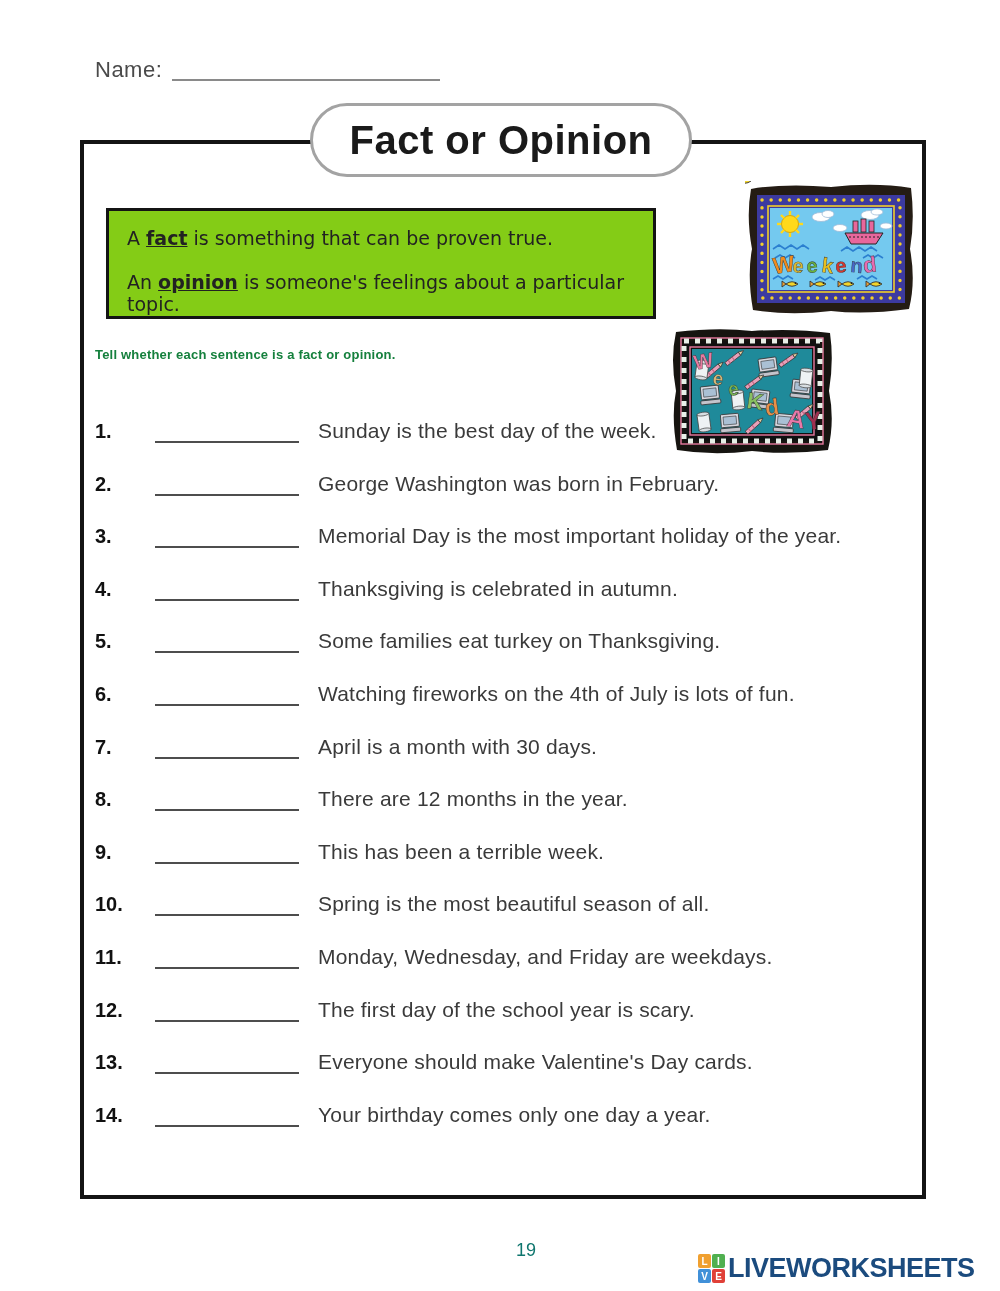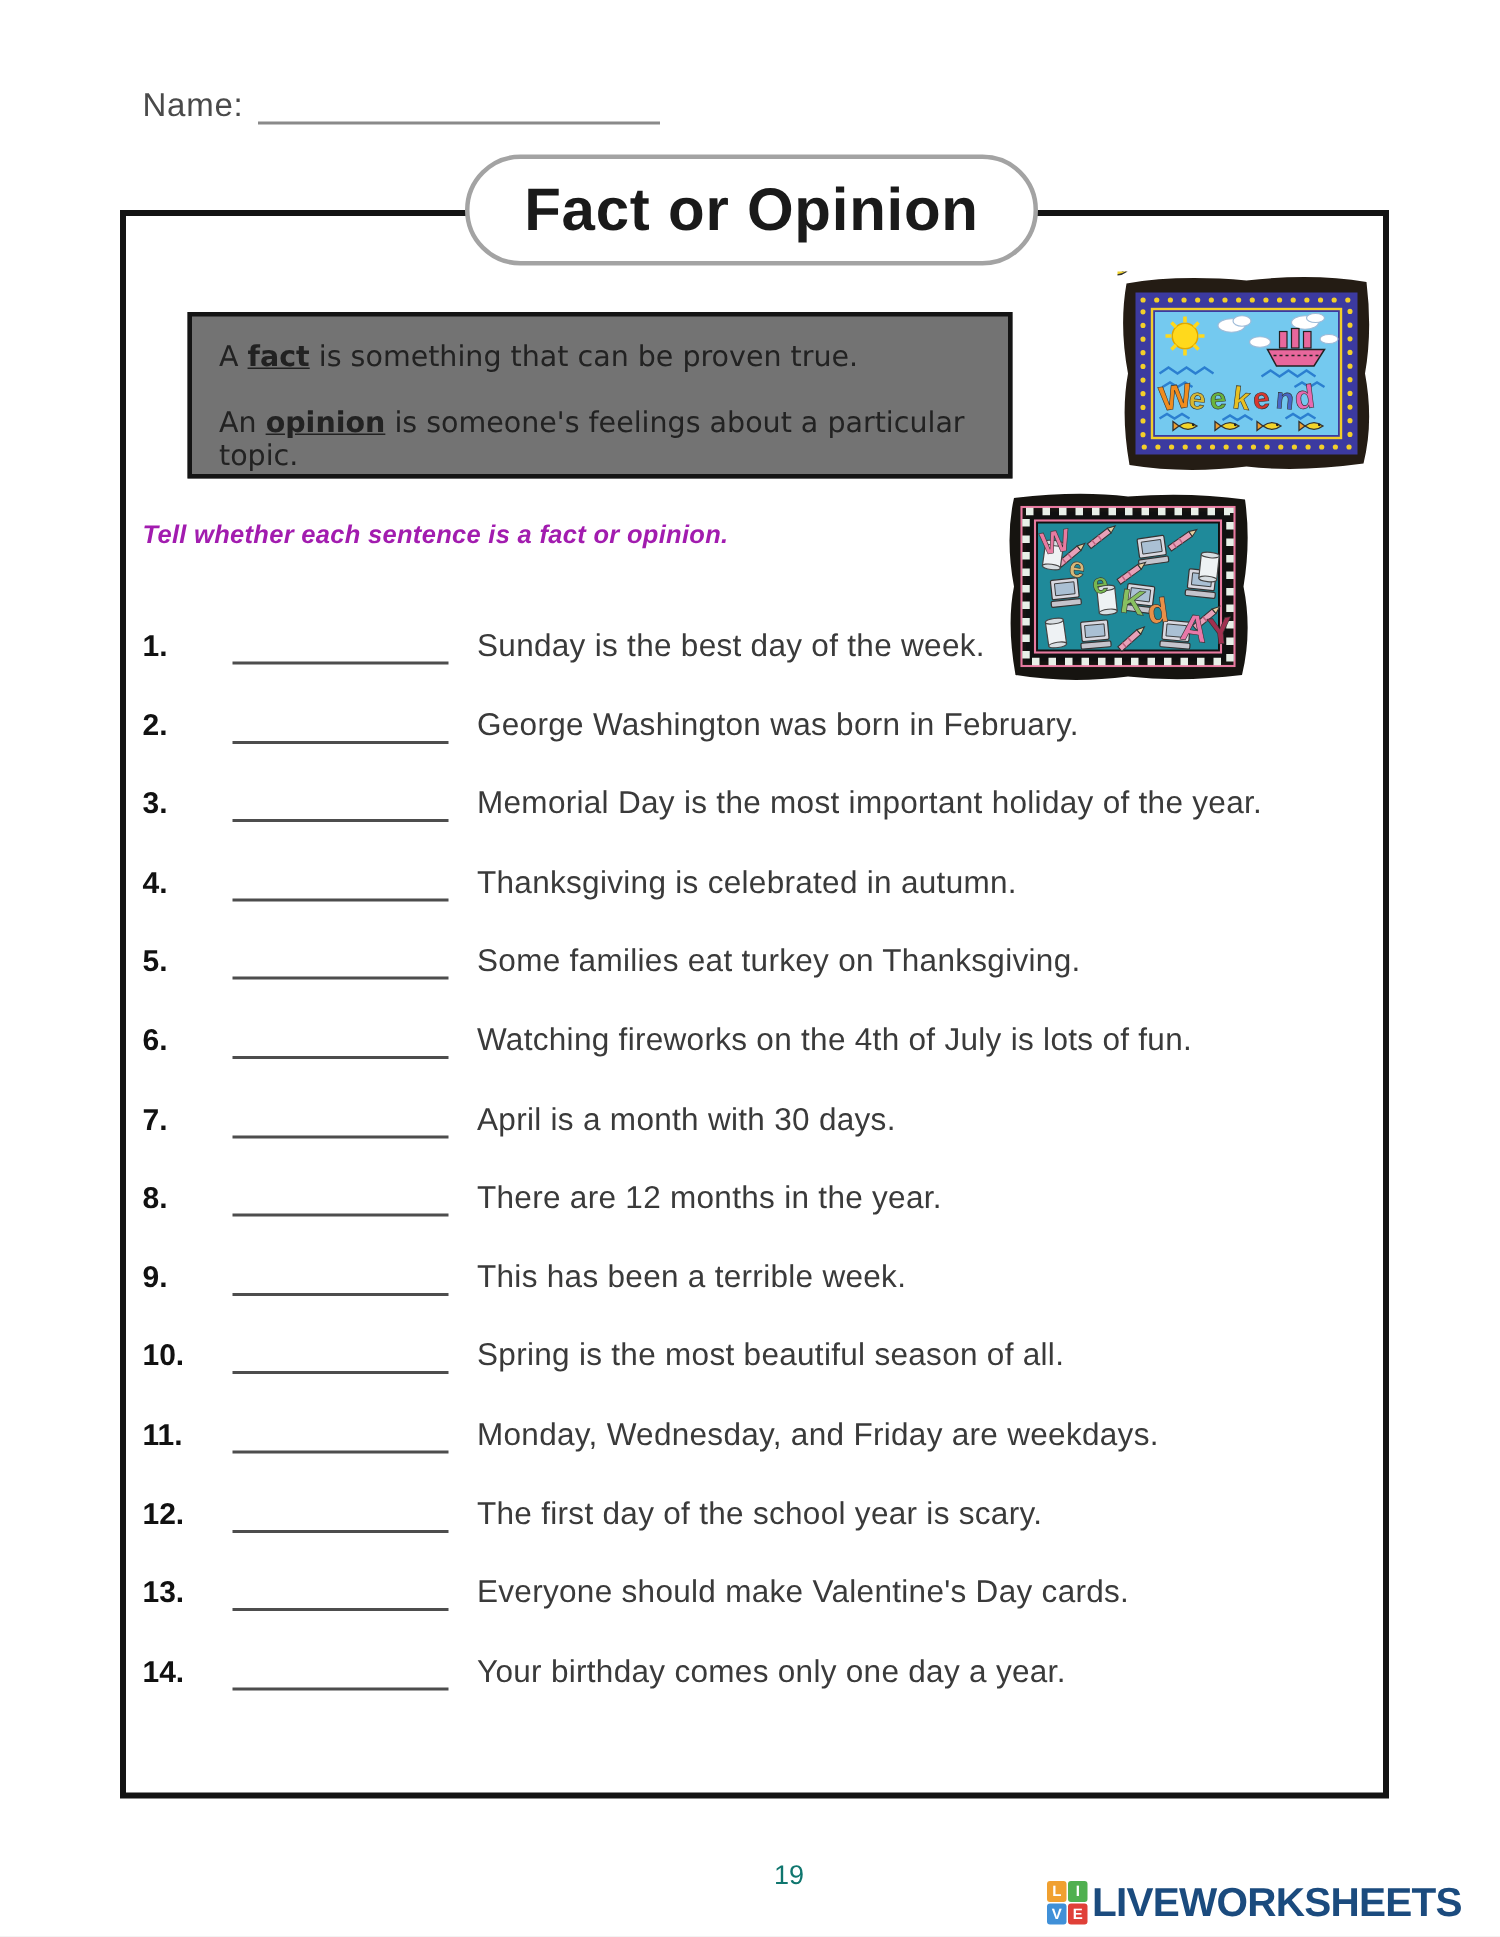--- a/index.html
+++ b/index.html
@@ -1,40 +1,40 @@
 <!DOCTYPE html>
 <html><head>
 <meta charset="utf-8">
 <style>
   html,body{margin:0;padding:0;background:#e9e9e9;}
   .page{position:relative;width:1000px;height:1291px;background:#ffffff;
         font-family:"Liberation Sans",sans-serif;overflow:hidden;margin:0 auto;}
 
   
-  .name-row{position:absolute;left:95px;top:57px;display:flex;align-items:flex-end;}
+  .name-row{position:absolute;left:95px;top:57px;display:flex;align-items:flex-start;}
   .name-label{font-size:22px;color:#4a4a4a;letter-spacing:.5px;}
   .name-line{display:inline-block;width:268px;height:22px;border-bottom:2px solid #8a8a8a;margin-left:10px;}
 
   
   .main-box{position:absolute;left:80px;top:140px;width:838px;height:1051px;border:4px solid #141414;background:transparent;}
 
   
   .title-pill{position:absolute;left:310px;top:103px;width:376px;height:68px;background:#ffffff;
               border:3px solid #a3a3a3;border-radius:40px;z-index:3;display:flex;align-items:center;justify-content:center;}
   .title-pill span{font-size:40px;font-weight:800;color:#1a1a1a;letter-spacing:.5px;}
 
   
-  .def-box{position:absolute;left:125px;top:208px;width:508px;height:73px;border:3px solid #141414;
-           padding:16px 18px;z-index:2;background:#737373;}
+  .def-box{position:absolute;left:106px;top:208px;width:508px;height:73px;border:3px solid #141414;
+           padding:16px 18px;z-index:2;background:#84cc16;}
   .def-box p{margin:0 0 22px 0;font-family:"DejaVu Sans",sans-serif;font-size:19px;color:#222;}
   .def-box p:last-child{margin-bottom:0;}
   .def-term{font-weight:bold;text-decoration:underline;}
 
   
-  .instruction{position:absolute;left:95px;top:347px;font-size:17px;font-weight:bold;color:#a21caf;letter-spacing:.2px;font-style:italic;}
+  .instruction{position:absolute;left:95px;top:347px;font-size:13px;font-weight:bold;color:#15803d;letter-spacing:.2px;}
 
   
   .items{position:absolute;left:95px;top:417px;width:830px;}
   .item-row{display:flex;align-items:flex-end;height:26px;margin-bottom:26.6px;}
   .item-num{width:60px;font-size:20px;font-weight:bold;color:#111;}
   .answer-blank{width:144px;height:22px;border-bottom:2px solid #4d4d4d;margin-right:19px;}
   .item-sentence{font-size:21px;color:#3a3a3a;letter-spacing:.2px;white-space:nowrap;text-align:right;}
 
   
   .weekend-img{position:absolute;left:745px;top:181px;width:172px;height:136px;z-index:2;}

